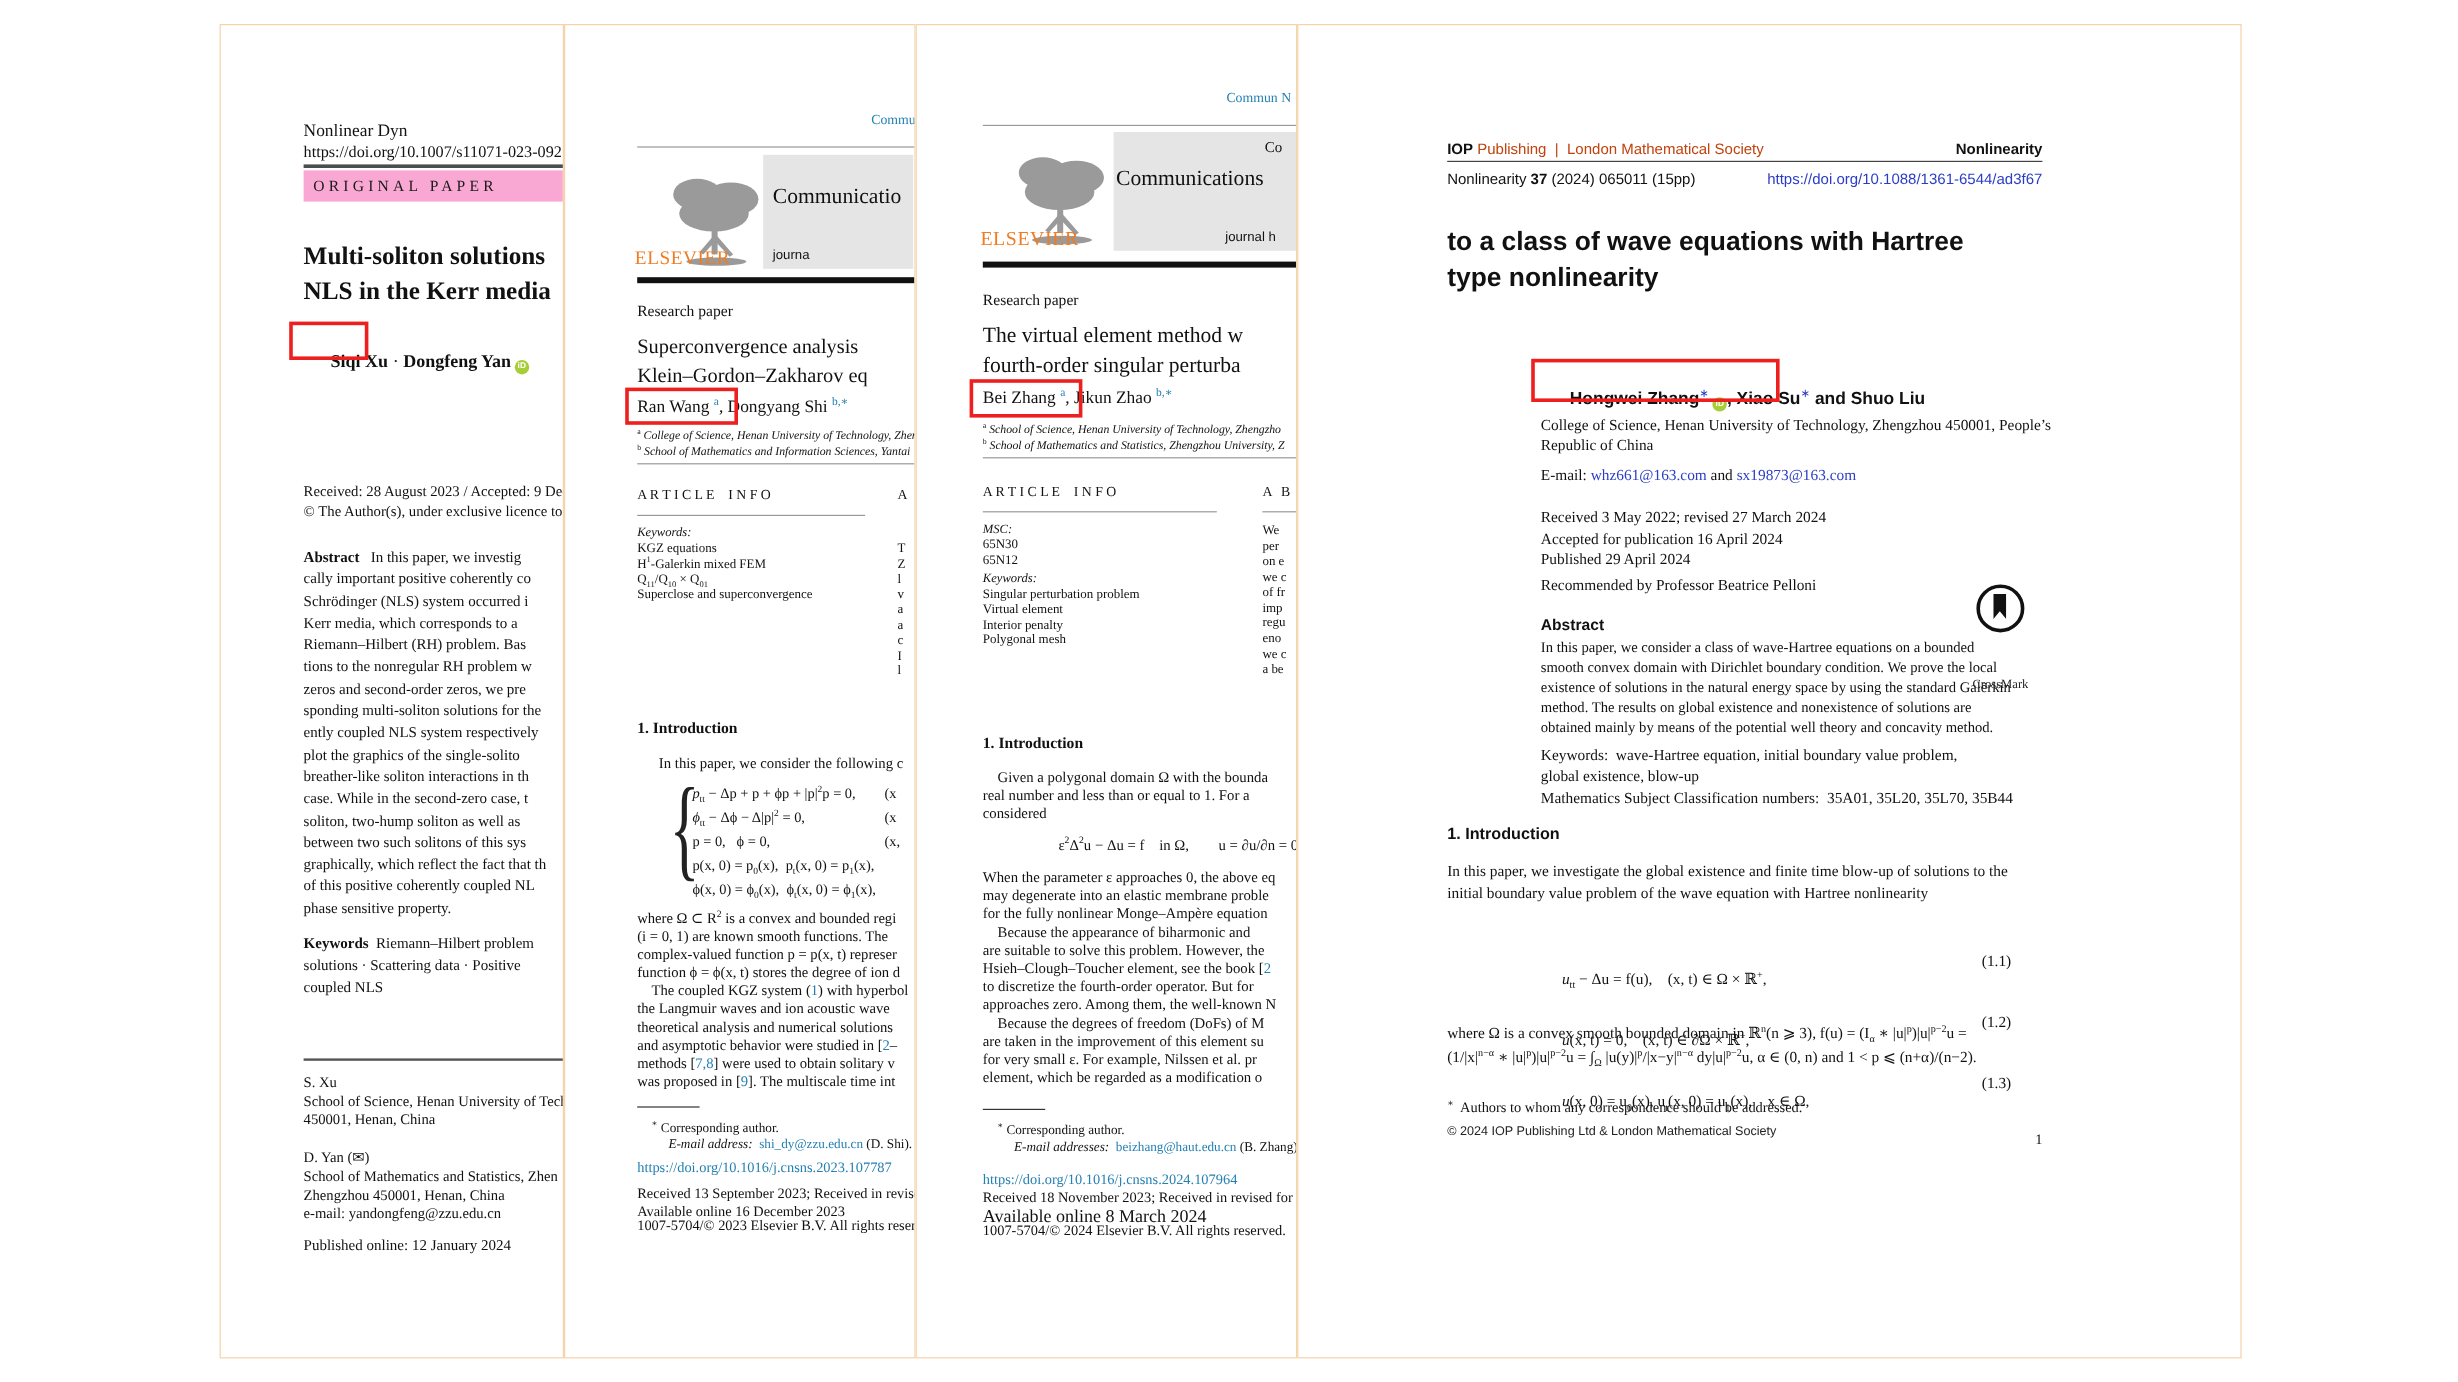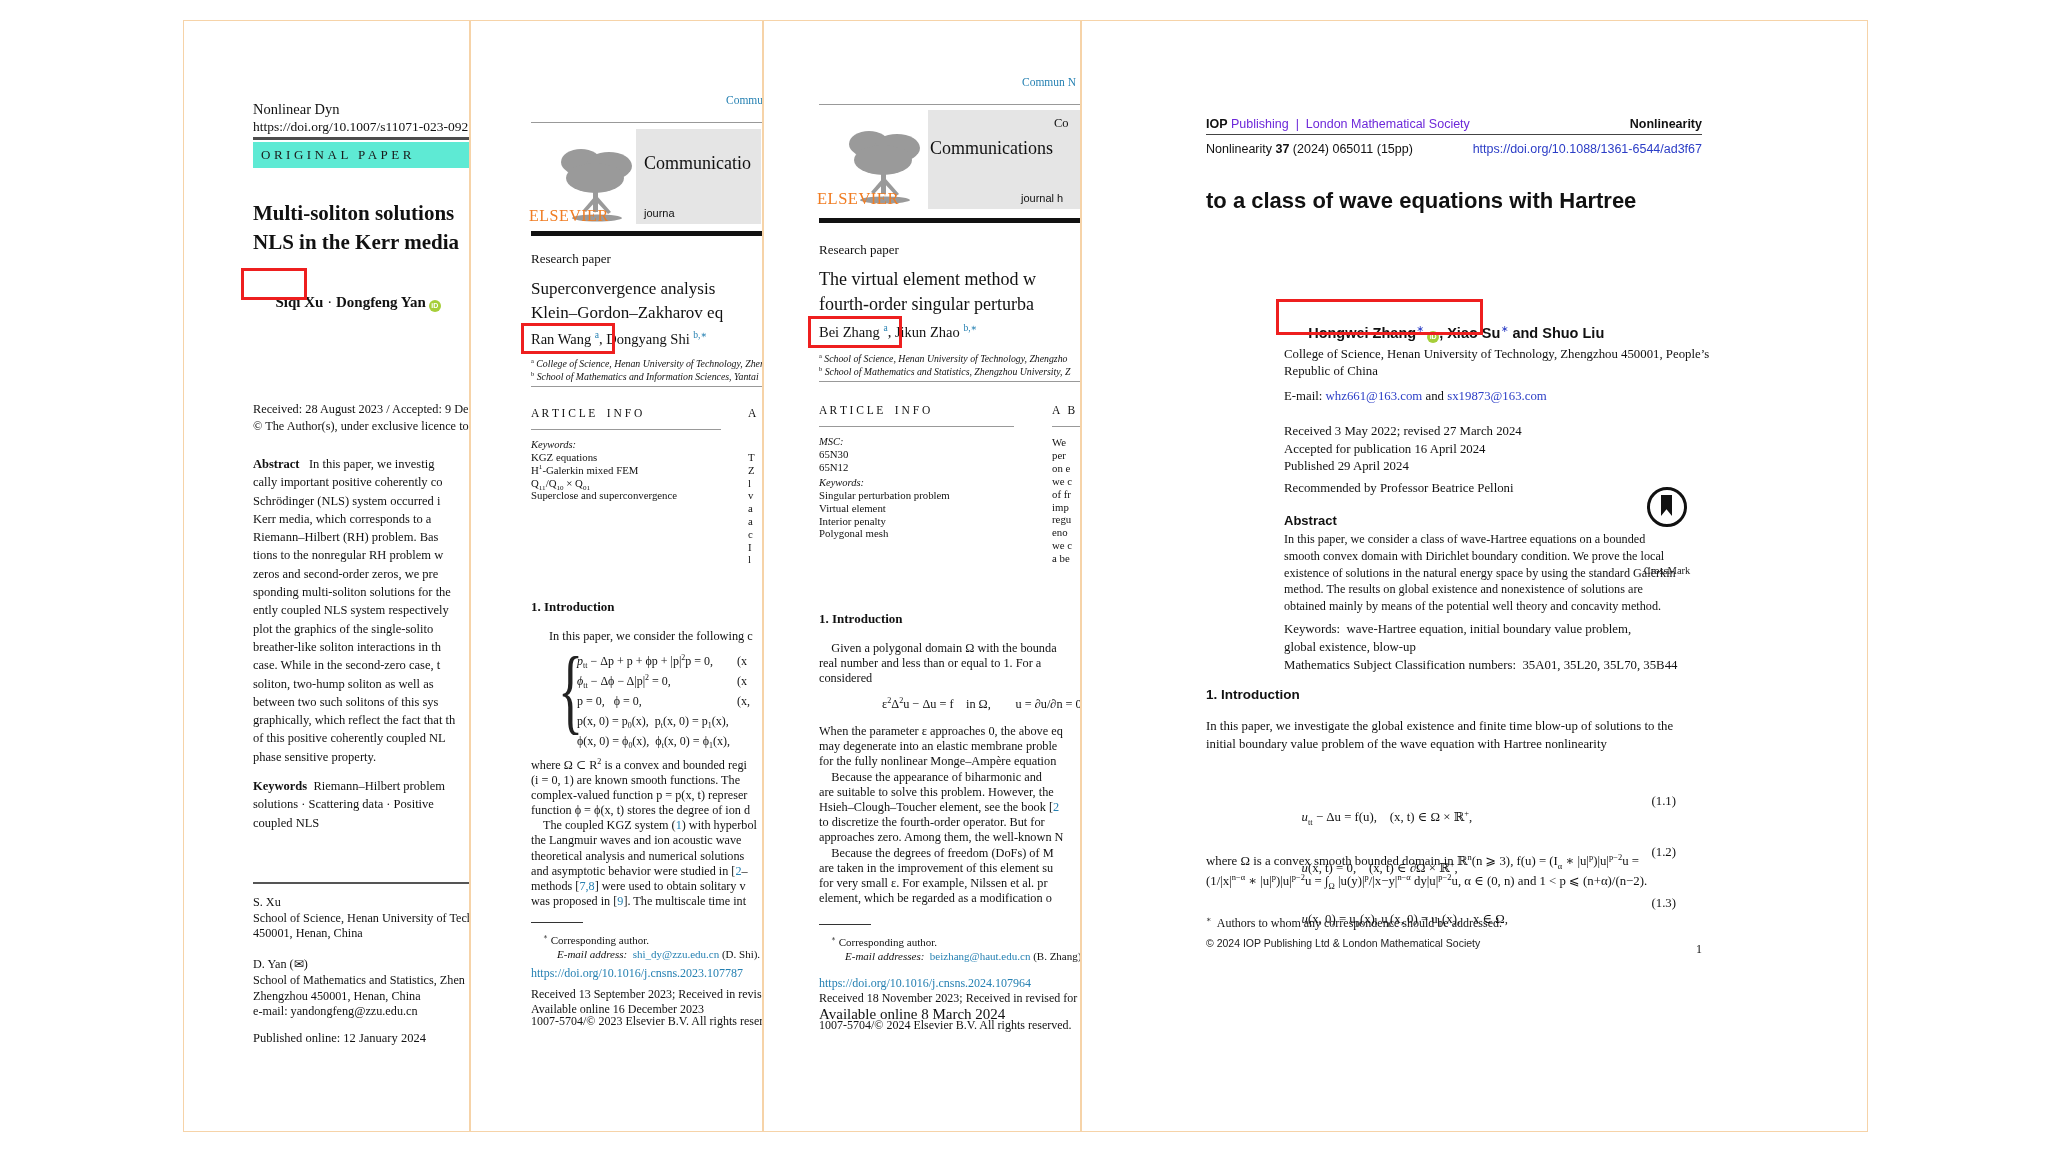--- a/index.html
+++ b/index.html
@@ -15,24 +15,24 @@
   #page3{left:763px;width:318px;--link:#2580b2}
   #page4{left:1081px;width:787px;--link:#2b3dc6}
   .abs{position:absolute;white-space:pre}
   .line{white-space:pre}
   .seg-s{vertical-align:super;font-size:66%;line-height:0}
   .seg-b{vertical-align:sub;font-size:66%;line-height:0}
   .seg-l{color:var(--link)}
   .seg-sl{color:var(--link);vertical-align:super;font-size:66%;line-height:0}
   .seg-bd{font-weight:700}
   .seg-i{font-style:italic}
-  .seg-g{color:#6d28d9}
+  .seg-g{color:#c2410c}
   .rule{position:absolute;background:#999}
   .redbox{position:absolute;border:3px solid #ee1f1f;background:transparent;z-index:5}
-  .graybar{position:absolute;background:#5eead4}
+  .graybar{position:absolute;background:#f9a8d4}
   .banner{position:absolute;background:#e5e5e5}
   .orcid{display:inline-block;width:12px;height:12px;border-radius:50%;background:#a6ce39;color:#fff;font:700 7px/12px var(--sans);text-align:center;margin-left:3px;vertical-align:-1px}
   .sans{font-family:var(--sans)}
   .it{font-style:italic}
   .bd{font-weight:700}
   .link{color:var(--link)}
   .right{text-align:right}
   .cm-ring{width:40px;height:40px;border:3.5px solid #111;border-radius:50%;position:relative;margin:0 auto;background:#fff}
   .cm-mark{position:absolute;left:11px;top:5px;width:11px;height:21px;background:#111;clip-path:polygon(0 0,100% 0,100% 100%,50% 68%,0 100%)}
   .cm-label{font:10.5px var(--serif);margin-top:2px;text-align:center;color:#222}
@@ -165,21 +165,21 @@
     <div class="abs" style="left:55px;top:985px;font-size:15px">Available online 8 March 2024</div>
     <div class="abs" style="left:55px;top:997px;font-size:12px">1007-5704/© 2024 Elsevier B.V. All rights reserved.</div>
   </section>
 
   <section class="page" id="page4">
     <div class="abs sans" style="left:124px;top:96px;font-size:12.5px"><span class="seg-bd">IOP</span><span class="seg-g"> Publishing</span><span class="seg-g">  |  </span><span class="seg-g">London Mathematical Society</span></div>
     <div class="abs sans right" style="left:124px;top:96px;width:496px;font-size:12.5px;font-weight:700">Nonlinearity</div>
     <div class="rule" style="left:124px;top:113px;width:496px;height:1px;background:#444"></div>
     <div class="abs sans" style="left:124px;top:121px;font-size:12.5px"><span class="seg-n">Nonlinearity </span><span class="seg-bd">37</span><span class="seg-n"> (2024) 065011 (15pp)</span></div>
     <div class="abs sans right link" style="left:124px;top:121px;width:496px;font-size:12.5px">https://doi.org/10.1088/1361-6544/ad3f67</div>
-    <div class="abs sans bd" style="left:124px;top:165px;font-size:22px;line-height:30px"><div class="line">to a class of wave equations with Hartree</div></div>
+    <div class="abs sans bd" style="left:124px;top:165px;font-size:22px;line-height:30px"><div class="line">to a class of wave equations with Hartree</div><div class="line">type nonlinearity</div></div>
     <div class="redbox" style="left:194px;top:278px;width:207px;height:36px;border-width:3.5px"></div>
     <div class="abs sans" style="left:202px;top:288px;font-size:14.5px">
       <span><span class="seg-bd">Hongwei Zhang</span><span class="seg-sl">∗</span></span><span class="orcid">iD</span><span><span class="seg-bd">, Xiao Su</span><span class="seg-sl">∗</span><span class="seg-bd"> and Shuo Liu</span></span>
     </div>
     <div class="abs" style="left:202px;top:325px;font-size:12.8px;line-height:17px"><div class="line">College of Science, Henan University of Technology, Zhengzhou 450001, People’s</div><div class="line">Republic of China</div></div>
     <div class="abs" style="left:202px;top:368px;font-size:12.8px"><span class="seg-n">E-mail: </span><span class="seg-l">whz661@163.com</span><span class="seg-n"> and </span><span class="seg-l">sx19873@163.com</span></div>
     <div class="abs" style="left:202px;top:402px;font-size:12.8px;line-height:17.5px"><div class="line">Received 3 May 2022; revised 27 March 2024</div><div class="line">Accepted for publication 16 April 2024</div><div class="line">Published 29 April 2024</div></div>
     <div class="abs" style="left:202px;top:460px;font-size:12.8px">Recommended by Professor Beatrice Pelloni</div>
     <div class="abs" style="left:560px;top:430px;width:50px">
       <div class="cm-ring"><div class="cm-mark"></div></div>

